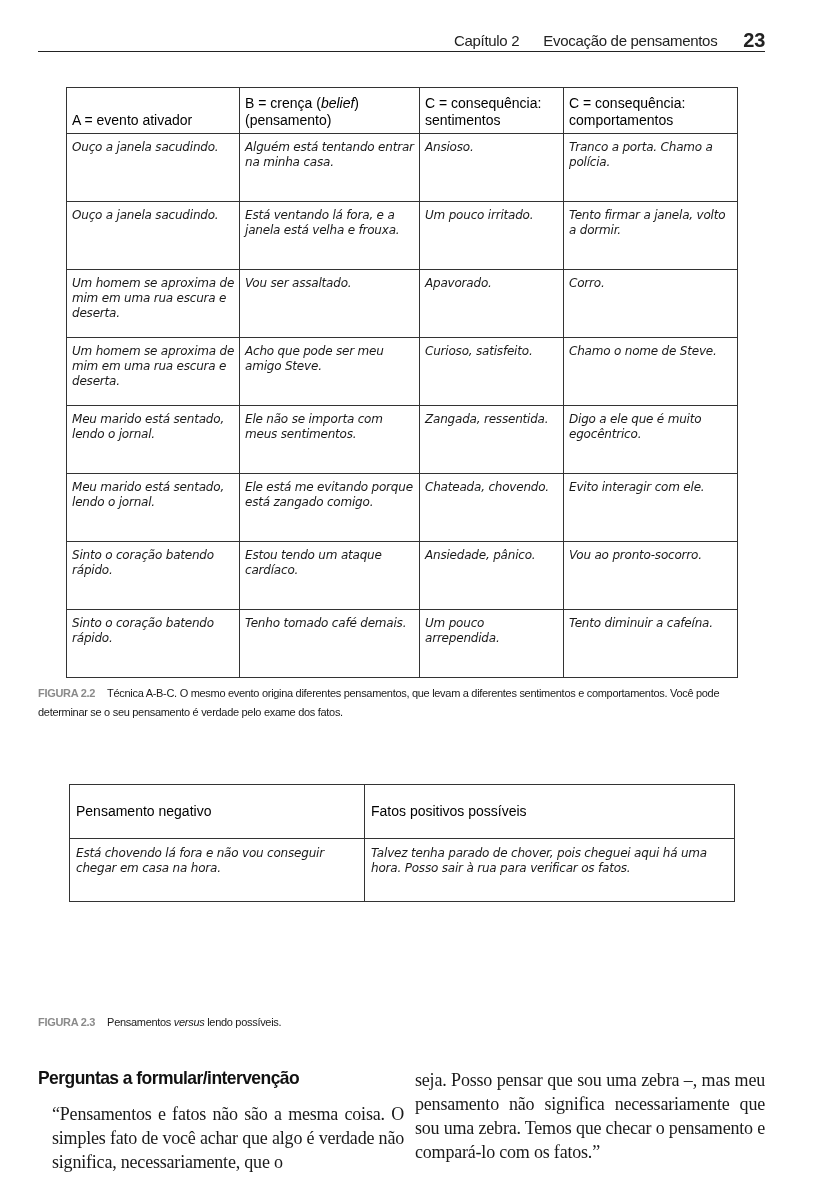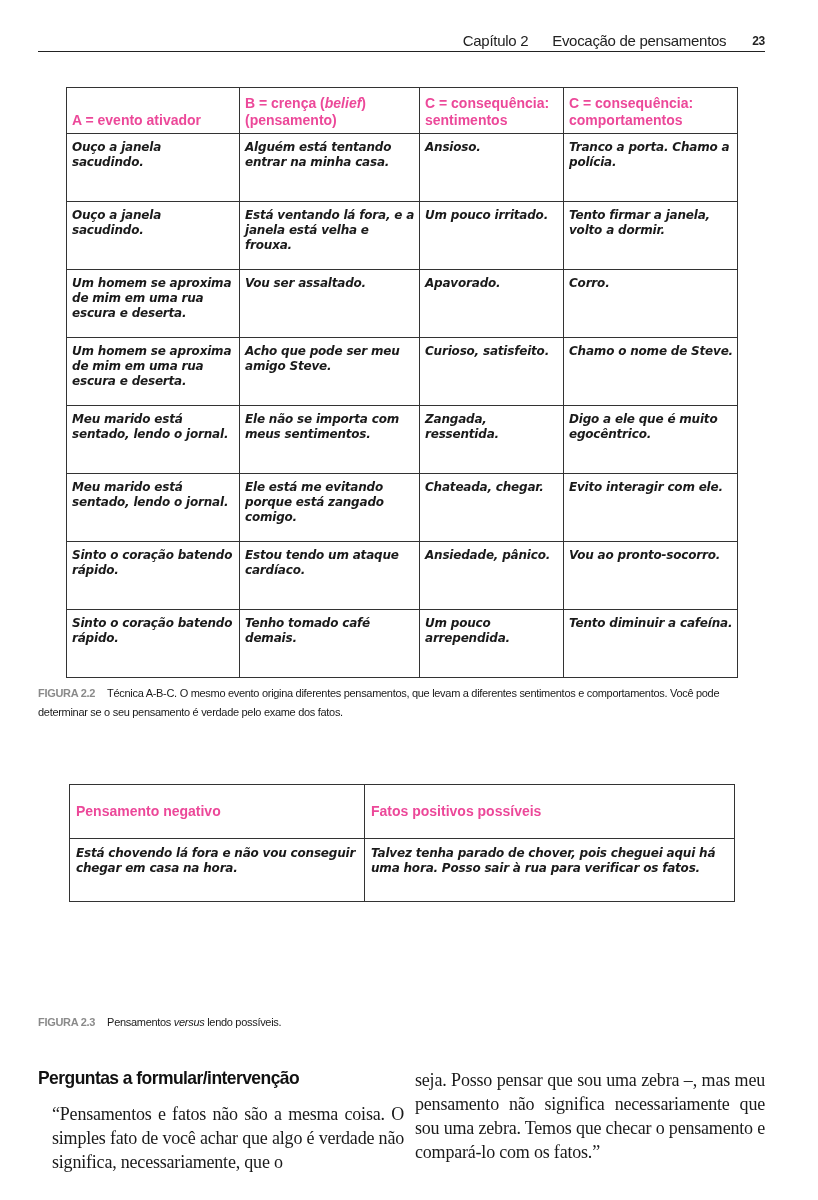--- a/index.html
+++ b/index.html
@@ -8,32 +8,32 @@
 
   .running-head {
     position: absolute; left: 38px; top: 30px; width: 727px; height: 22px;
     border-bottom: 1.5px solid #222;
     font-family: "Liberation Sans", sans-serif; font-size: 15px; color: #222;
     display: flex; justify-content: flex-end; align-items: center;
     letter-spacing: -0.3px;
   }
   .running-head .chap { margin-right: 24px; }
   .running-head .title { margin-right: 26px; }
-  .running-head .pageno { font-weight: bold; font-size: 12px; }
+  .running-head .pageno { font-weight: bold; font-size: 20px; }
 
   table.grid { position: absolute; border-collapse: collapse; table-layout: fixed; }
   table.grid td, table.grid th {
     border: 1.5px solid #333; vertical-align: top; text-align: left;
   }
   .hand {
     font-family: "DejaVu Sans", sans-serif; font-style: oblique;
     font-size: 12px; line-height: 15px; color: #1a1a1a; letter-spacing: -0.2px;
-    font-weight: bold;
+    font-weight: normal;
   }
-  .hdr { font-family: "Liberation Sans", sans-serif; font-weight: bold; font-size: 14px; line-height: 17px; color: #ec4899; }
+  .hdr { font-family: "Liberation Sans", sans-serif; font-weight: normal; font-size: 14px; line-height: 17px; color: #000000; }
 
   #abc { left: 66px; top: 87px; width: 671px; }
   #abc th { height: 46px; padding: 3px 5px 4px 5px; vertical-align: bottom; }
   #abc td { height: 68px; padding: 6px 4px 0 5px; }
   #abc col.c1 { width: 173px; } #abc col.c2 { width: 180px; } #abc col.c3 { width: 144px; } #abc col.c4 { width: 174px; }
 
   #facts { left: 69px; top: 784px; width: 665px; }
   #facts th { height: 28px; padding: 18px 6px; vertical-align: middle; }
   #facts td { height: 63px; padding: 7px 5px 12px 6px; margin-left: 44px; }
   #facts col.c1 { width: 295px; } #facts col.c2 { width: 370px; }
@@ -110,21 +110,21 @@
     </tr>
     <tr>
       <td class="hand">Meu marido está sentado, lendo o jornal.</td>
       <td class="hand">Ele não se importa com meus sentimentos.</td>
       <td class="hand">Zangada, ressentida.</td>
       <td class="hand">Digo a ele que é muito egocêntrico.</td>
     </tr>
     <tr>
       <td class="hand">Meu marido está sentado, lendo o jornal.</td>
       <td class="hand">Ele está me evitando porque está zangado comigo.</td>
-      <td class="hand">Chateada, chegar.</td>
+      <td class="hand">Chateada, chovendo.</td>
       <td class="hand">Evito interagir com ele.</td>
     </tr>
     <tr>
       <td class="hand">Sinto o coração batendo rápido.</td>
       <td class="hand">Estou tendo um ataque cardíaco.</td>
       <td class="hand">Ansiedade, pânico.</td>
       <td class="hand">Vou ao pronto-socorro.</td>
     </tr>
     <tr>
       <td class="hand">Sinto o coração batendo rápido.</td>

